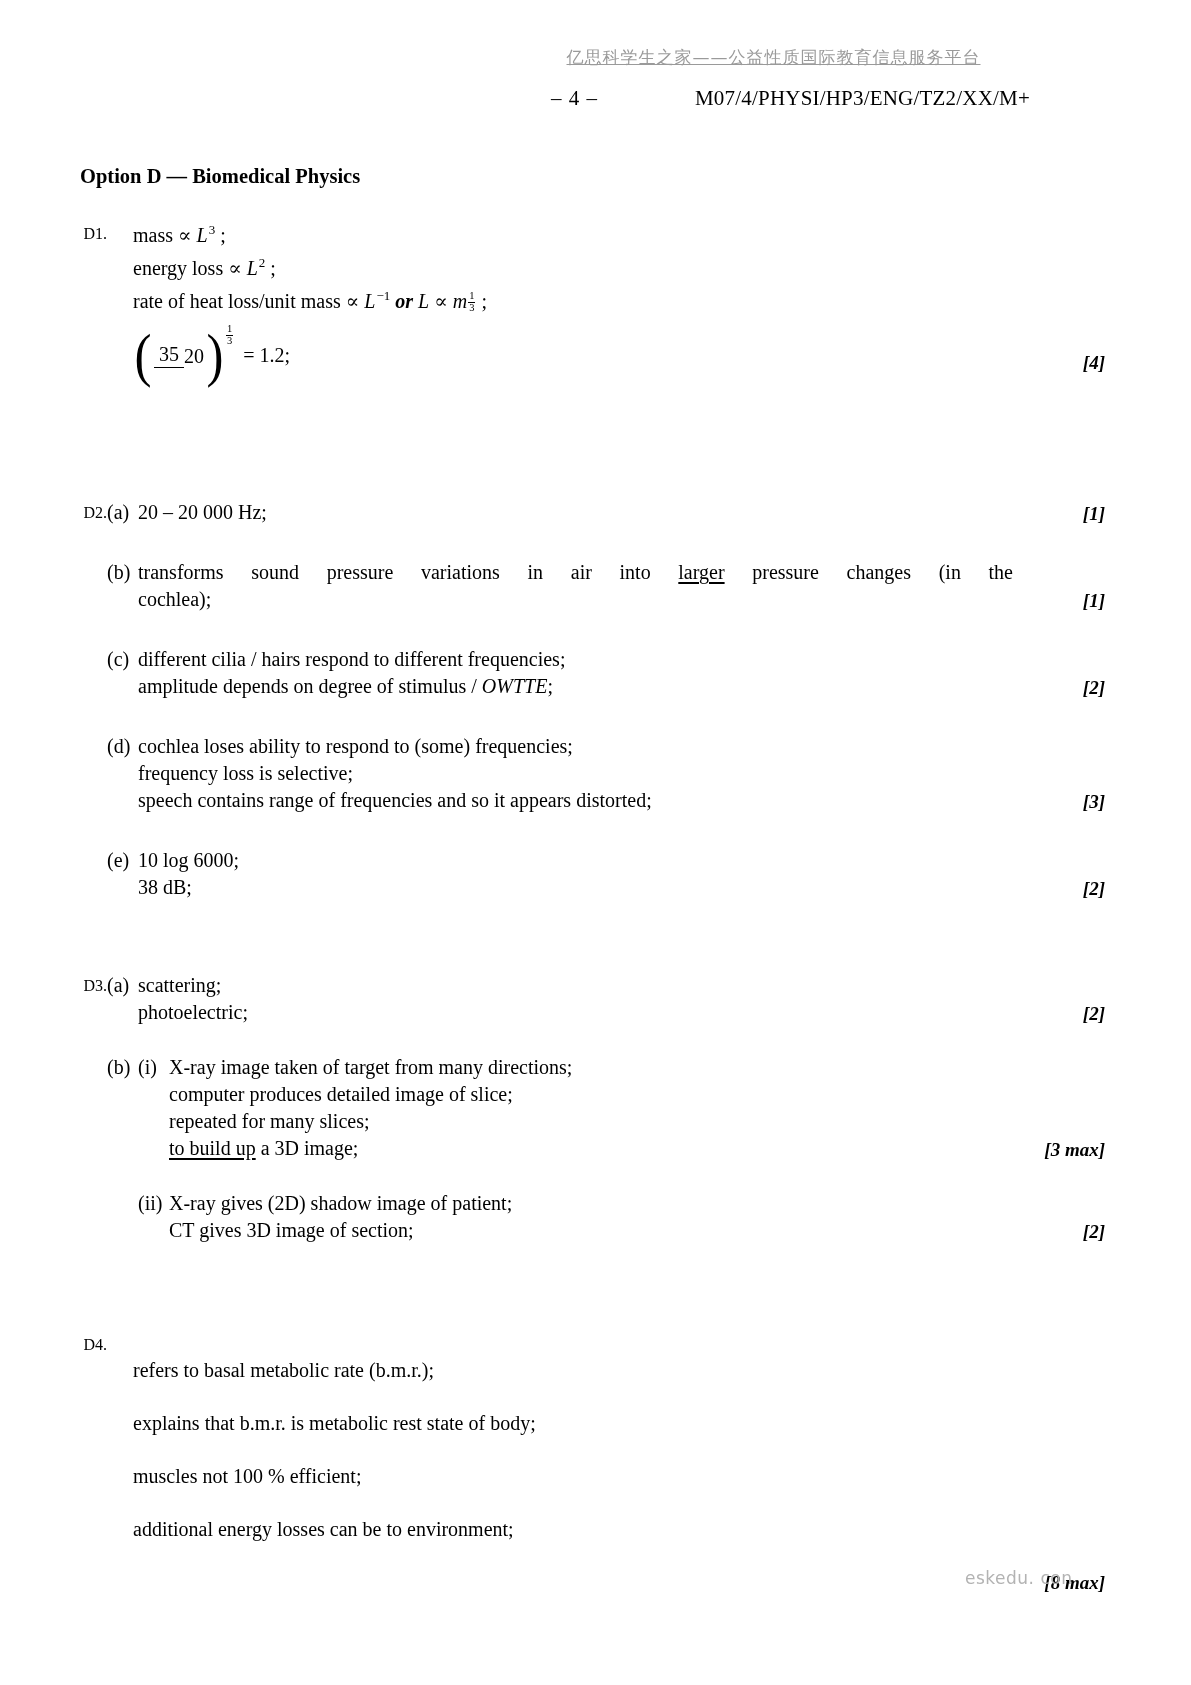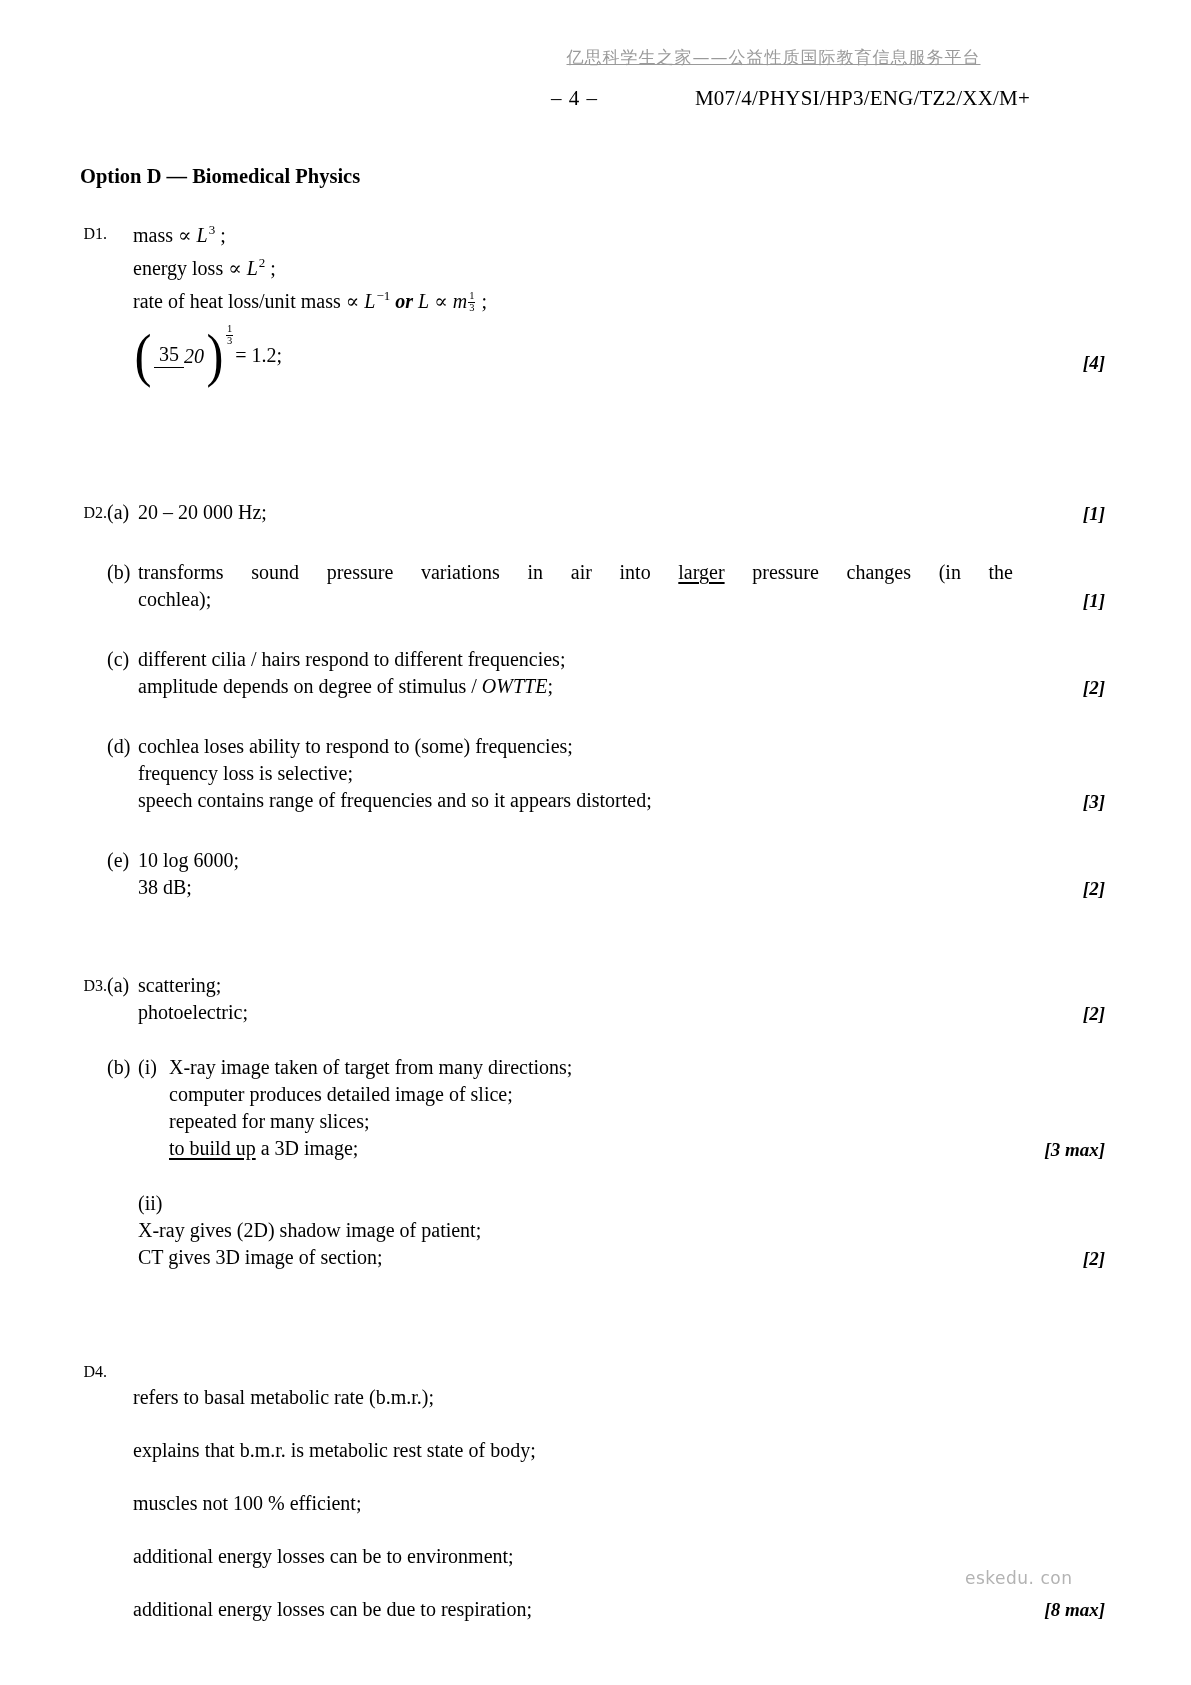--- a/index.html
+++ b/index.html
@@ -31,21 +31,21 @@
   .q { display:flex; }
   .qlabel { width:27px; font-weight:normal; font-size:16px; line-height:27px; flex:none;text-align:right; }
   .qbody { flex:1; min-width:0; }
 
   .row { display:flex; }
   .row + .row { margin-top:33px; }
   .q-D3 .row + .row { margin-top:28px; }
   .sublabel { width:31px; flex:none; font-size:20px; line-height:27px; }
   .nosub { padding-left:26px; }
   .subrow { display:flex; }
-  .subrow + .subrow { margin-top:28px;flex-direction:column; }
+  .subrow + .subrow { margin-top:28px; }
   .romlabel { width:31px; flex:none; font-size:20px; line-height:27px; }
 
   .lines { flex:1; min-width:0; }
   .line { position:relative; font-size:20px; line-height:27px; padding-right:92px; }
   .q-D1 .line { line-height:31px; }
   .q-D4 .line { line-height:28px;margin-top:25px; }
   .line.justify { text-align:justify; text-align-last:justify; }
   .mark {
     position:absolute; right:0; top:1px;
     font-weight:bold; font-style:italic; font-size:19px;
@@ -67,23 +67,23 @@
   .sfrac .n { border-bottom:1px solid #000; padding:0 1px 0.5px; }
   .sfrac .d { padding-top:0.5px; }
 
   
   .line.frac { display:flex; align-items:center; height:58px; margin-top:4px; }
   .line.frac .mark { top:auto; bottom:6px; }
   .bigfrac { display:inline-flex; align-items:center; }
   .bigfrac .paren { font-size:60px; font-weight:400; line-height:52px; transform:scaleX(0.85); }
   .bigfrac .stack { display:inline-flex; flex-direction:row; align-items:center; margin:0 1px; font-size:20px; line-height:24px; }
   .bigfrac .num { padding:0 5px 1px; border-bottom:1.6px solid #000; }
-  .bigfrac .den { padding-top:1px;font-style:italic; }
+  .bigfrac .den { padding-top:1px; }
   .line.frac .sfrac.high { position:static; align-self:flex-start; margin-top:-2px; top:0; }
-  .eq { margin-left:1px; }
+  .eq { margin-left:9px; }
 
   
   .q-D1 { margin-top:0; }
   .q-D2 { margin-top:115px; }
   .q-D3 { margin-top:71px; }
   .q-D4 { margin-top:87px; }
 
   .footer-mark {
     position:absolute; top:1568px; left:965px;
     font-family:"DejaVu Sans","Liberation Sans",sans-serif;
@@ -209,21 +209,21 @@
         </div>
         <div class="q q-D4">
           <div class="qlabel">D4.</div>
           <div class="qbody">
             <div class="row nosub">
               <div class="lines">
                 <div class="line"><span>refers to basal metabolic rate (b.m.r.);</span></div>
                 <div class="line"><span>explains that b.m.r. is metabolic rest state of body;</span></div>
                 <div class="line"><span>muscles not 100 % efficient;</span></div>
                 <div class="line"><span>additional energy losses can be to environment;</span></div>
-                <div class="line"><span>additional energy losses can be due to respiration;</span><span class="mark">[8 max]</span></div>
+                <div class="line"><span class="mark">[8 max]</span></div>
               </div>
             </div>
           </div>
         </div>
       </div>
   </div>
 
   <div class="footer-mark">eskedu. con</div>
 </div>
 

